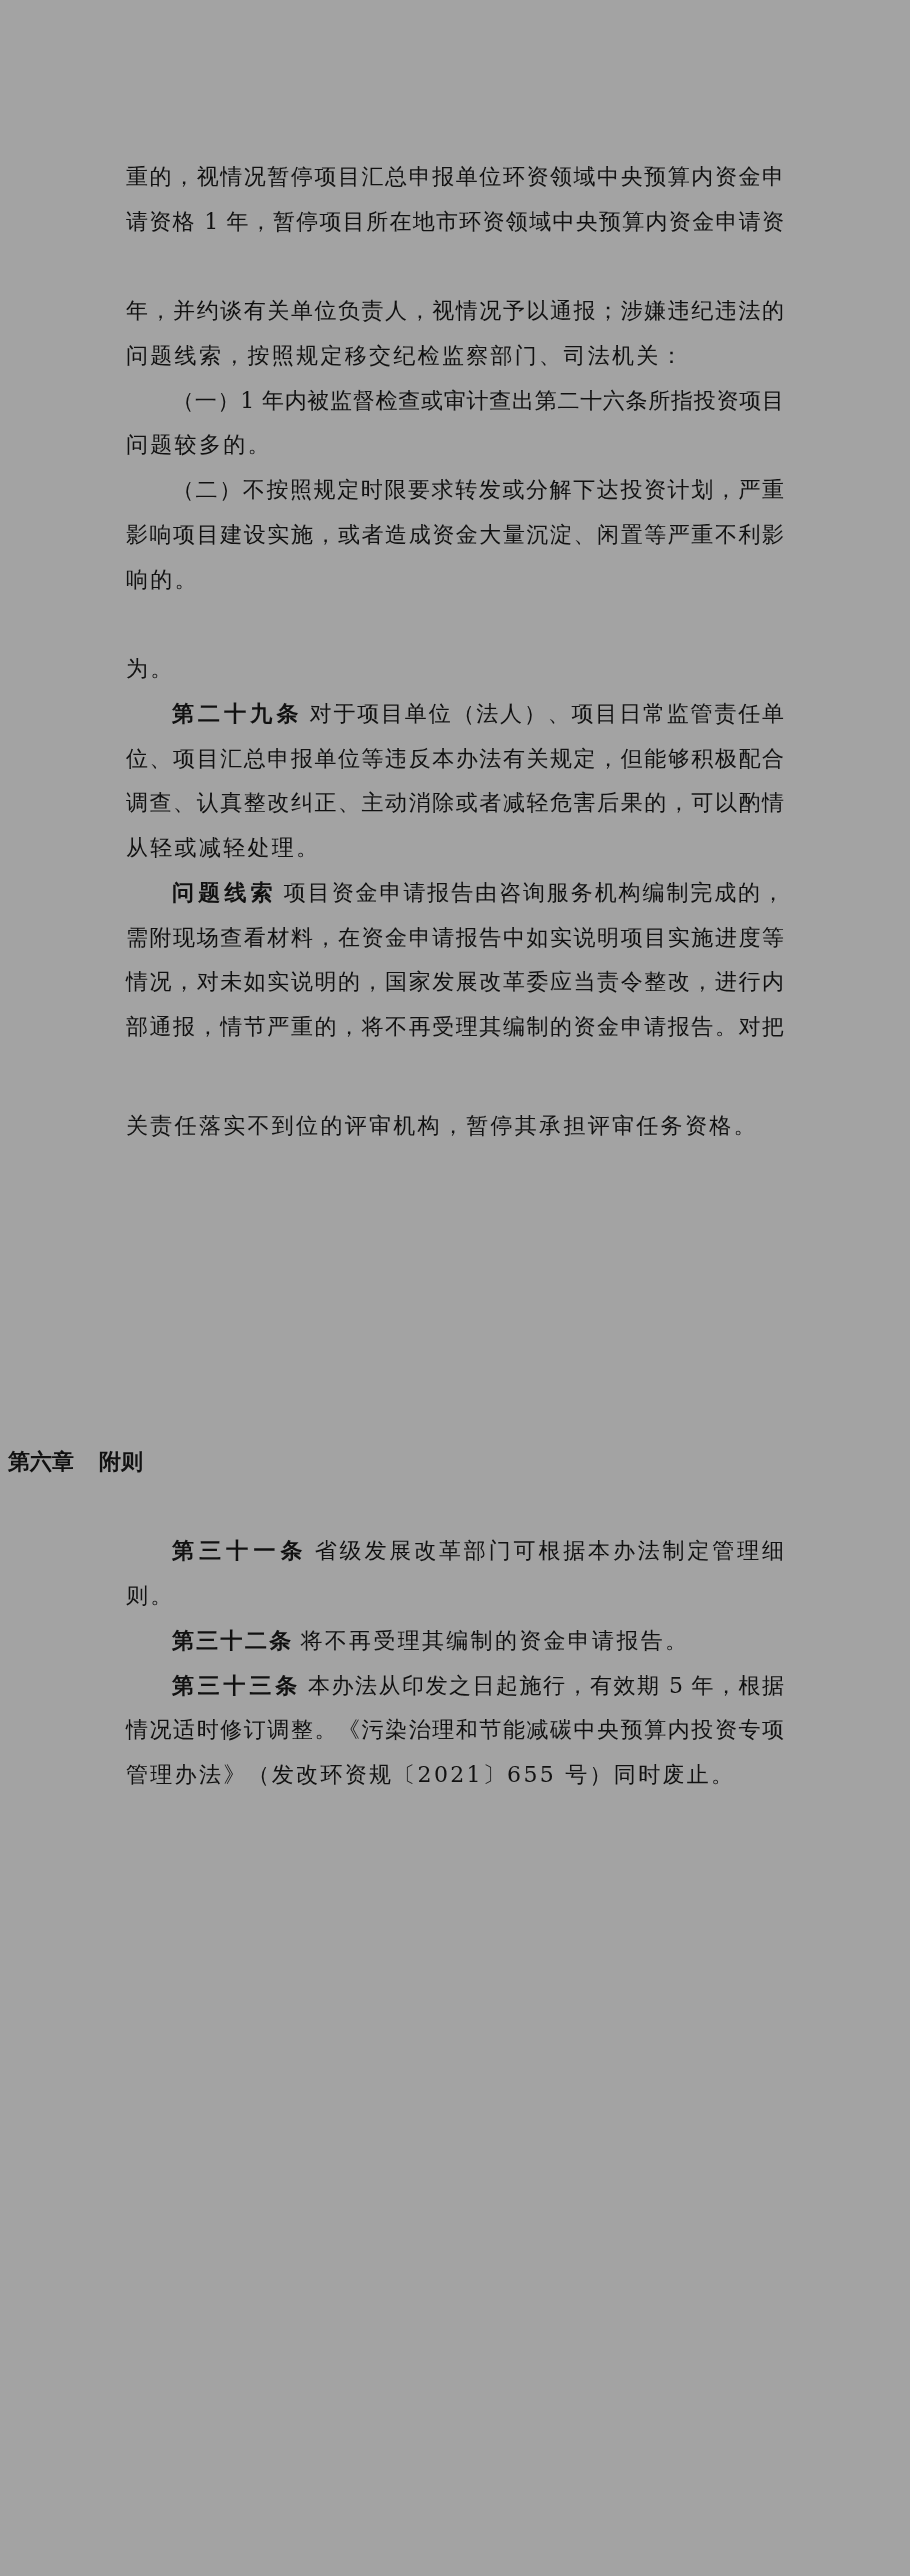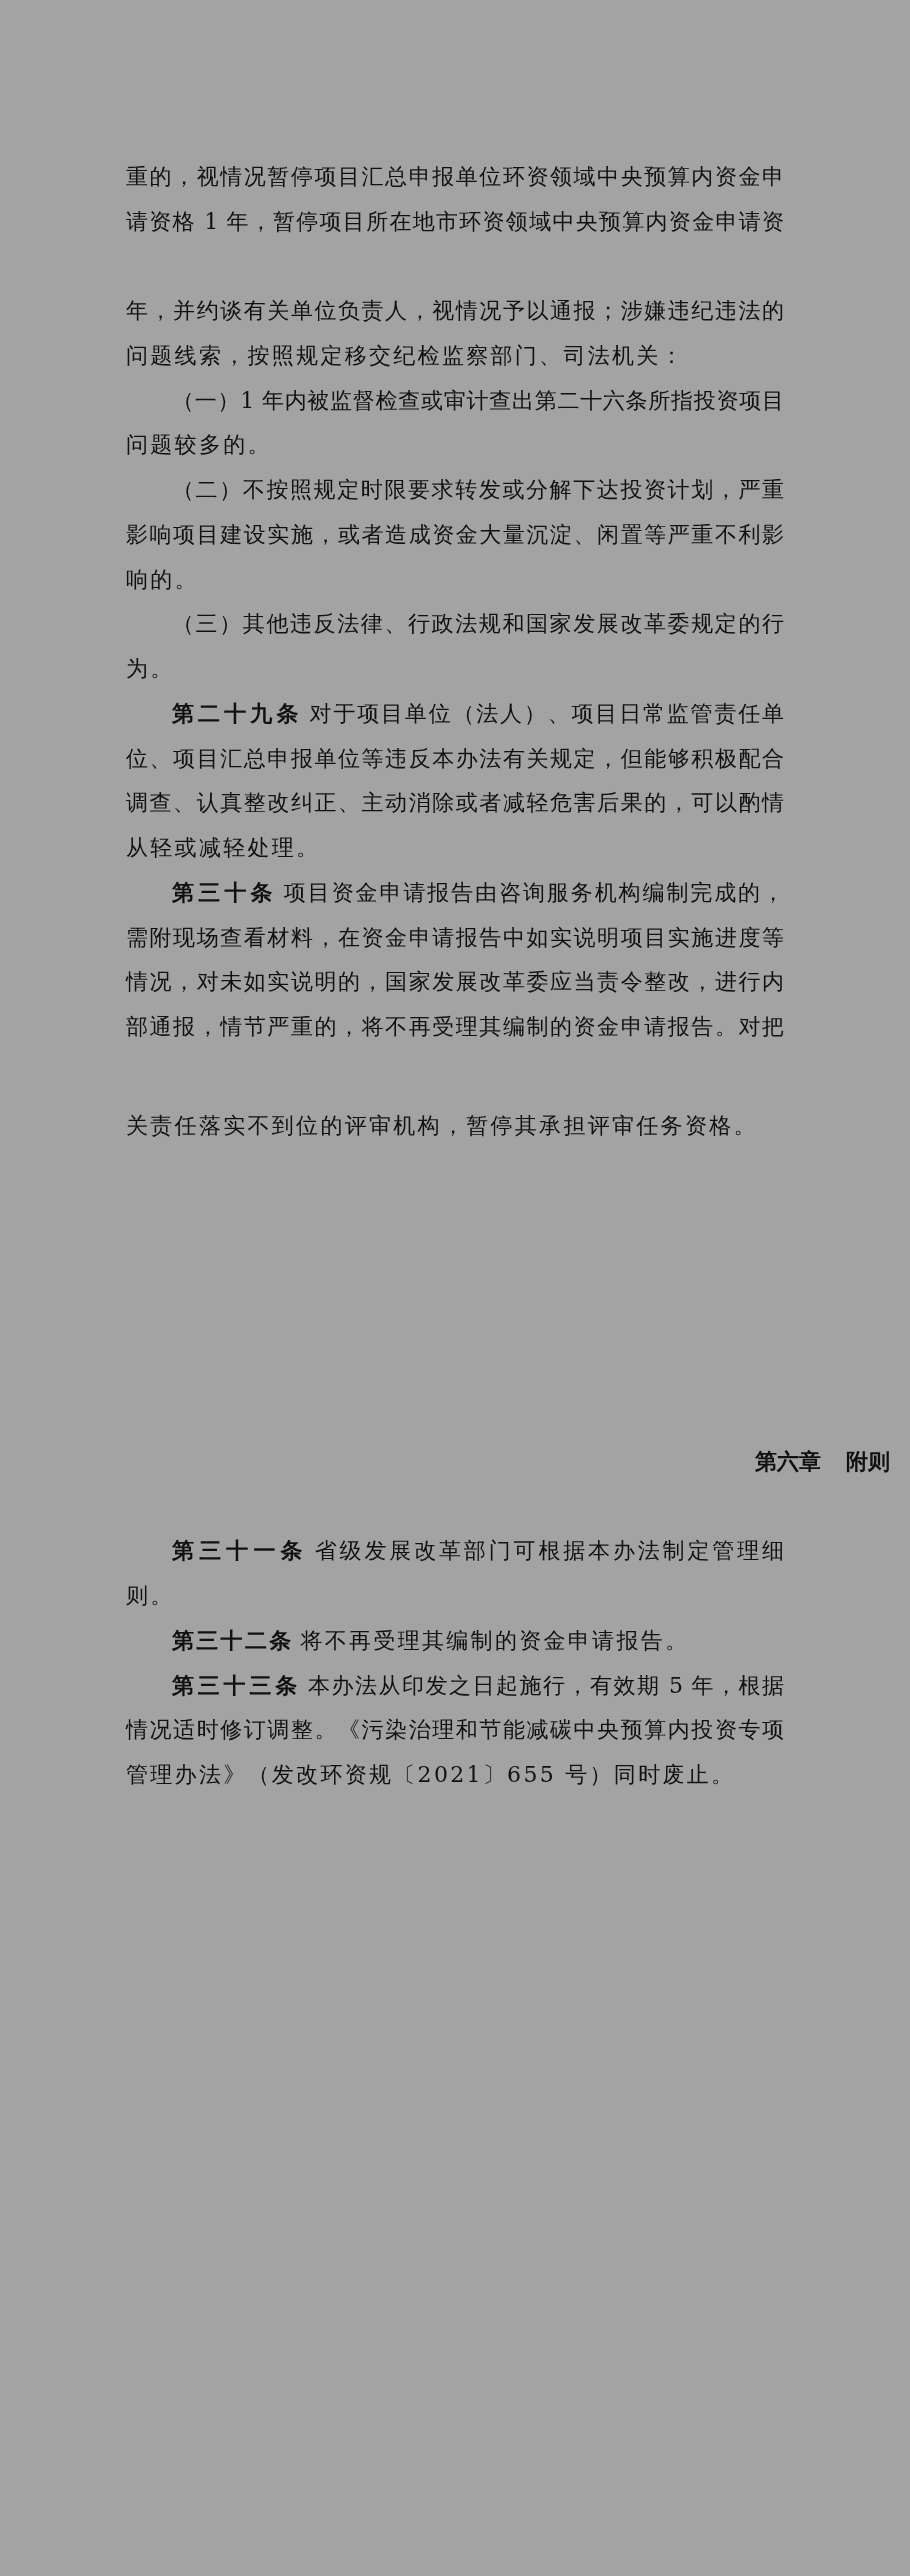--- a/index.html
+++ b/index.html
@@ -48,56 +48,56 @@
     letter-spacing: 2.3px;
     margin-right: 7px;
   }
   .chapter {
     position: absolute;
     left: 0;
     width: 890px;
     top: 1439px;
     height: 45px;
     line-height: 45px;
-    text-align: right;
+    text-align: left;
     font-family: "DejaVu Sans", "Liberation Sans", sans-serif;
     font-weight: bold;
     font-size: 22px;
+    padding-left: 8px;
   }
   .chapter .gap { display: inline-block; width: 25px; }
 </style>
 </head>
 <body>
 
 <div class="page">
 
   <div class="line" style="top:154px">重的，视情况暂停项目汇总申报单位环资领域中央预算内资金申</div>
   <div class="line" style="top:199px">请资格 1 年，暂停项目所在地市环资领域中央预算内资金申请资</div>
   <div class="line" style="top:288px">年，并约谈有关单位负责人，视情况予以通报；涉嫌违纪违法的</div>
   <div class="line last" style="top:333px">问题线索，按照规定移交纪检监察部门、司法机关：</div>
 
   <div class="line indent" style="top:378px">（一）1 年内被监督检查或审计查出第二十六条所指投资项目</div>
   <div class="line last" style="top:422px">问题较多的。</div>
 
   <div class="line indent" style="top:467px">（二）不按照规定时限要求转发或分解下达投资计划，严重</div>
   <div class="line" style="top:512px">影响项目建设实施，或者造成资金大量沉淀、闲置等严重不利影</div>
   <div class="line last" style="top:557px">响的。</div>
 
-  <div class="line indent" style="top:601px">（三）其他违反法律、行政法规和国家发展改革委规定的行</div>
   <div class="line last" style="top:646px">为。</div>
 
   <div class="line indent" style="top:691px">
     <span class="label">第二十九条</span><span>对于项目单位（法人）、项目日常监管责任单</span>
   </div>
   <div class="line" style="top:736px">位、项目汇总申报单位等违反本办法有关规定，但能够积极配合</div>
   <div class="line" style="top:780px">调查、认真整改纠正、主动消除或者减轻危害后果的，可以酌情</div>
   <div class="line last" style="top:825px">从轻或减轻处理。</div>
 
   <div class="line indent" style="top:870px">
-    <span class="label">第三十条</span><span>项目资金申请报告由咨询服务机构编制完成的，</span>
+    <span class="label">问题线索</span><span>项目资金申请报告由咨询服务机构编制完成的，</span>
   </div>
   <div class="line" style="top:915px">需附现场查看材料，在资金申请报告中如实说明项目实施进度等</div>
   <div class="line" style="top:959px">情况，对未如实说明的，国家发展改革委应当责令整改，进行内</div>
   <div class="line" style="top:1004px">部通报，情节严重的，将不再受理其编制的资金申请报告。对把</div>
   <div class="line last" style="top:1103px">关责任落实不到位的评审机构，暂停其承担评审任务资格。</div>
 
   <div class="chapter">
     <span>第六章</span><span class="gap"></span><span>附则</span>
   </div>
 

